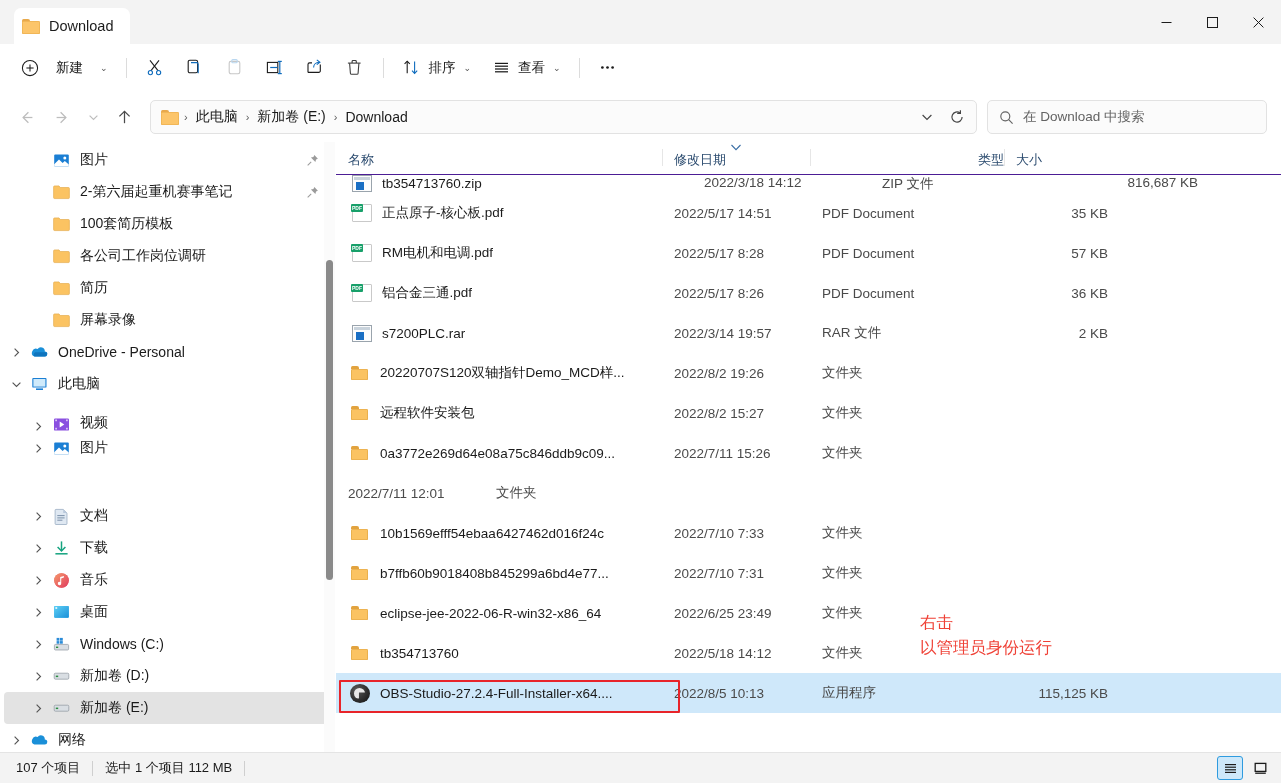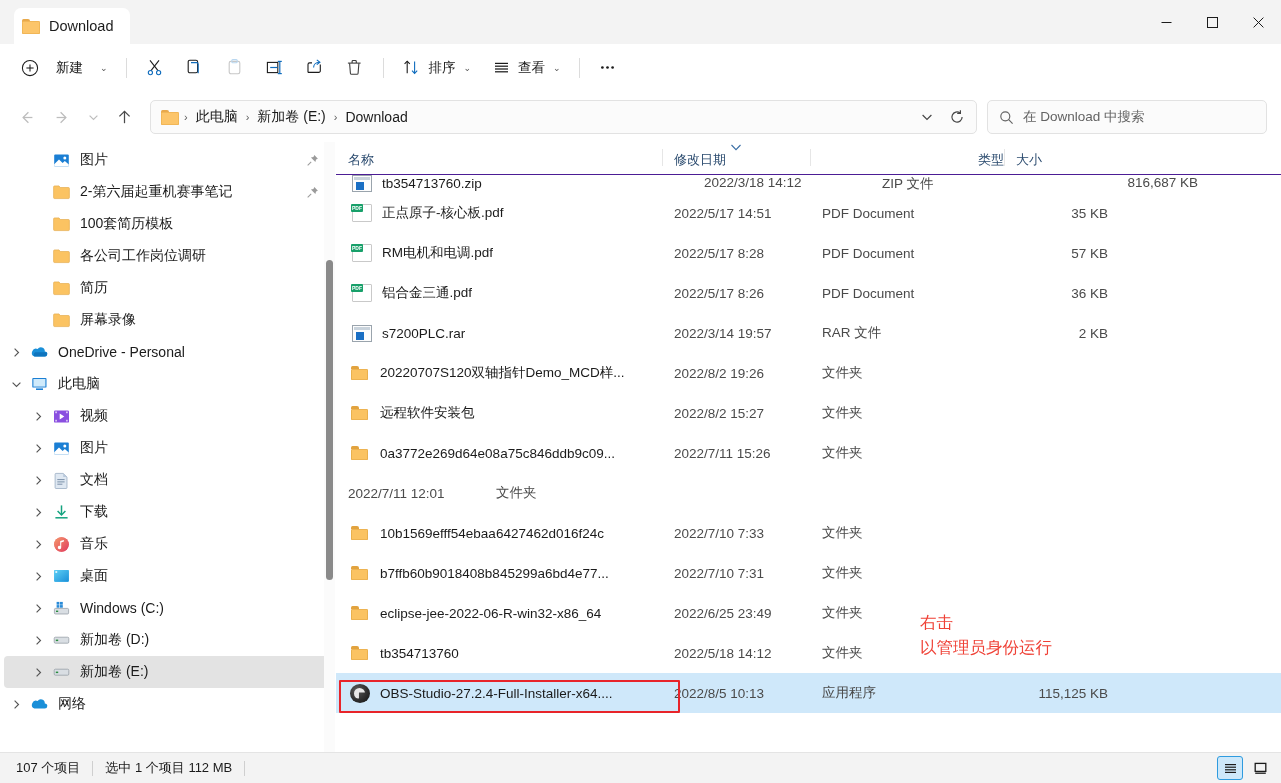--- a/index.html
+++ b/index.html
@@ -571,21 +571,21 @@
             </span>
             <span class="nav-ico">
               <svg width="17" height="16" viewBox="0 0 17 16">
                 <rect x="1.3" y="2" width="14.2" height="9.6" rx="0.9" fill="#1b7fd4"></rect>
                 <rect x="2.4" y="3" width="12" height="7.6" fill="#cfeafb"></rect>
                 <rect x="5" y="12.4" width="7" height="1.6" fill="#1b7fd4"></rect>
               </svg>
             </span>
             <span class="nav-label">此电脑</span>
           </div>
-          <div class="nav-item" style="padding-left: 22px;">
+          <div class="nav-item" style="padding-left: 22px; align-items: flex-end;">
             <span class="nav-exp">
               <svg width="11" height="11" viewBox="0 0 11 11">
                 <path d="M3.6 1.6 L7.5 5.5 L3.6 9.4" fill="none" stroke="#555" stroke-width="1.15"></path>
               </svg>
             </span>
             <span class="nav-ico">
               <svg width="17" height="15" viewBox="0 0 17 15">
                 <rect x="1" y="1.4" width="15" height="12.2" rx="1.2" fill="#8a4fe0"></rect>
                 <rect x="2.2" y="2.5" width="1.8" height="1.7" fill="#d8c2f6"></rect>
                 <rect x="2.2" y="10.8" width="1.8" height="1.7" fill="#d8c2f6"></rect>
@@ -604,21 +604,21 @@
             </span>
             <span class="nav-ico">
               <svg width="17" height="17" viewBox="0 0 17 17">
                 <rect x="1.2" y="2.6" width="14.6" height="11.8" rx="1" fill="#1b7fd4"></rect>
                 <path d="M1.2 12.2 L6 7.4 L9.6 11 L11.8 9 L15.8 12.6 v1 a1 1 0 0 1-1 1 H2.2 a1 1 0 0 1-1-1z" fill="#ffffff"></path>
                 <circle cx="11.8" cy="6" r="1.5" fill="#ffffff"></circle>
               </svg>
             </span>
             <span class="nav-label">图片</span>
           </div>
-          <div class="nav-item" style="padding-left: 22px;">
+          <div class="nav-item" style="padding-left: 22px; margin-top: 36px;">
             <span class="nav-exp">
               <svg width="11" height="11" viewBox="0 0 11 11">
                 <path d="M3.6 1.6 L7.5 5.5 L3.6 9.4" fill="none" stroke="#555" stroke-width="1.15"></path>
               </svg>
             </span>
             <span class="nav-ico">
               <svg width="15" height="17" viewBox="0 0 15 17">
                 <path d="M2 1.4 h7.2 L13 5.1 V15.6 a0.9 0.9 0 0 1-0.9 0.9 H2 a0.9 0.9 0 0 1-0.9-0.9 V2.3 A0.9 0.9 0 0 1 2 1.4 Z" fill="#dfe8f2" stroke="#8fa4bb" stroke-width="0.7"></path>
                 <path d="M9.2 1.4 V5.1 H13" fill="#b9c9dc"></path>
                 <line x1="3.3" y1="7.6" x2="10.6" y2="7.6" stroke="#6f86a0" stroke-width="0.9"></line>

